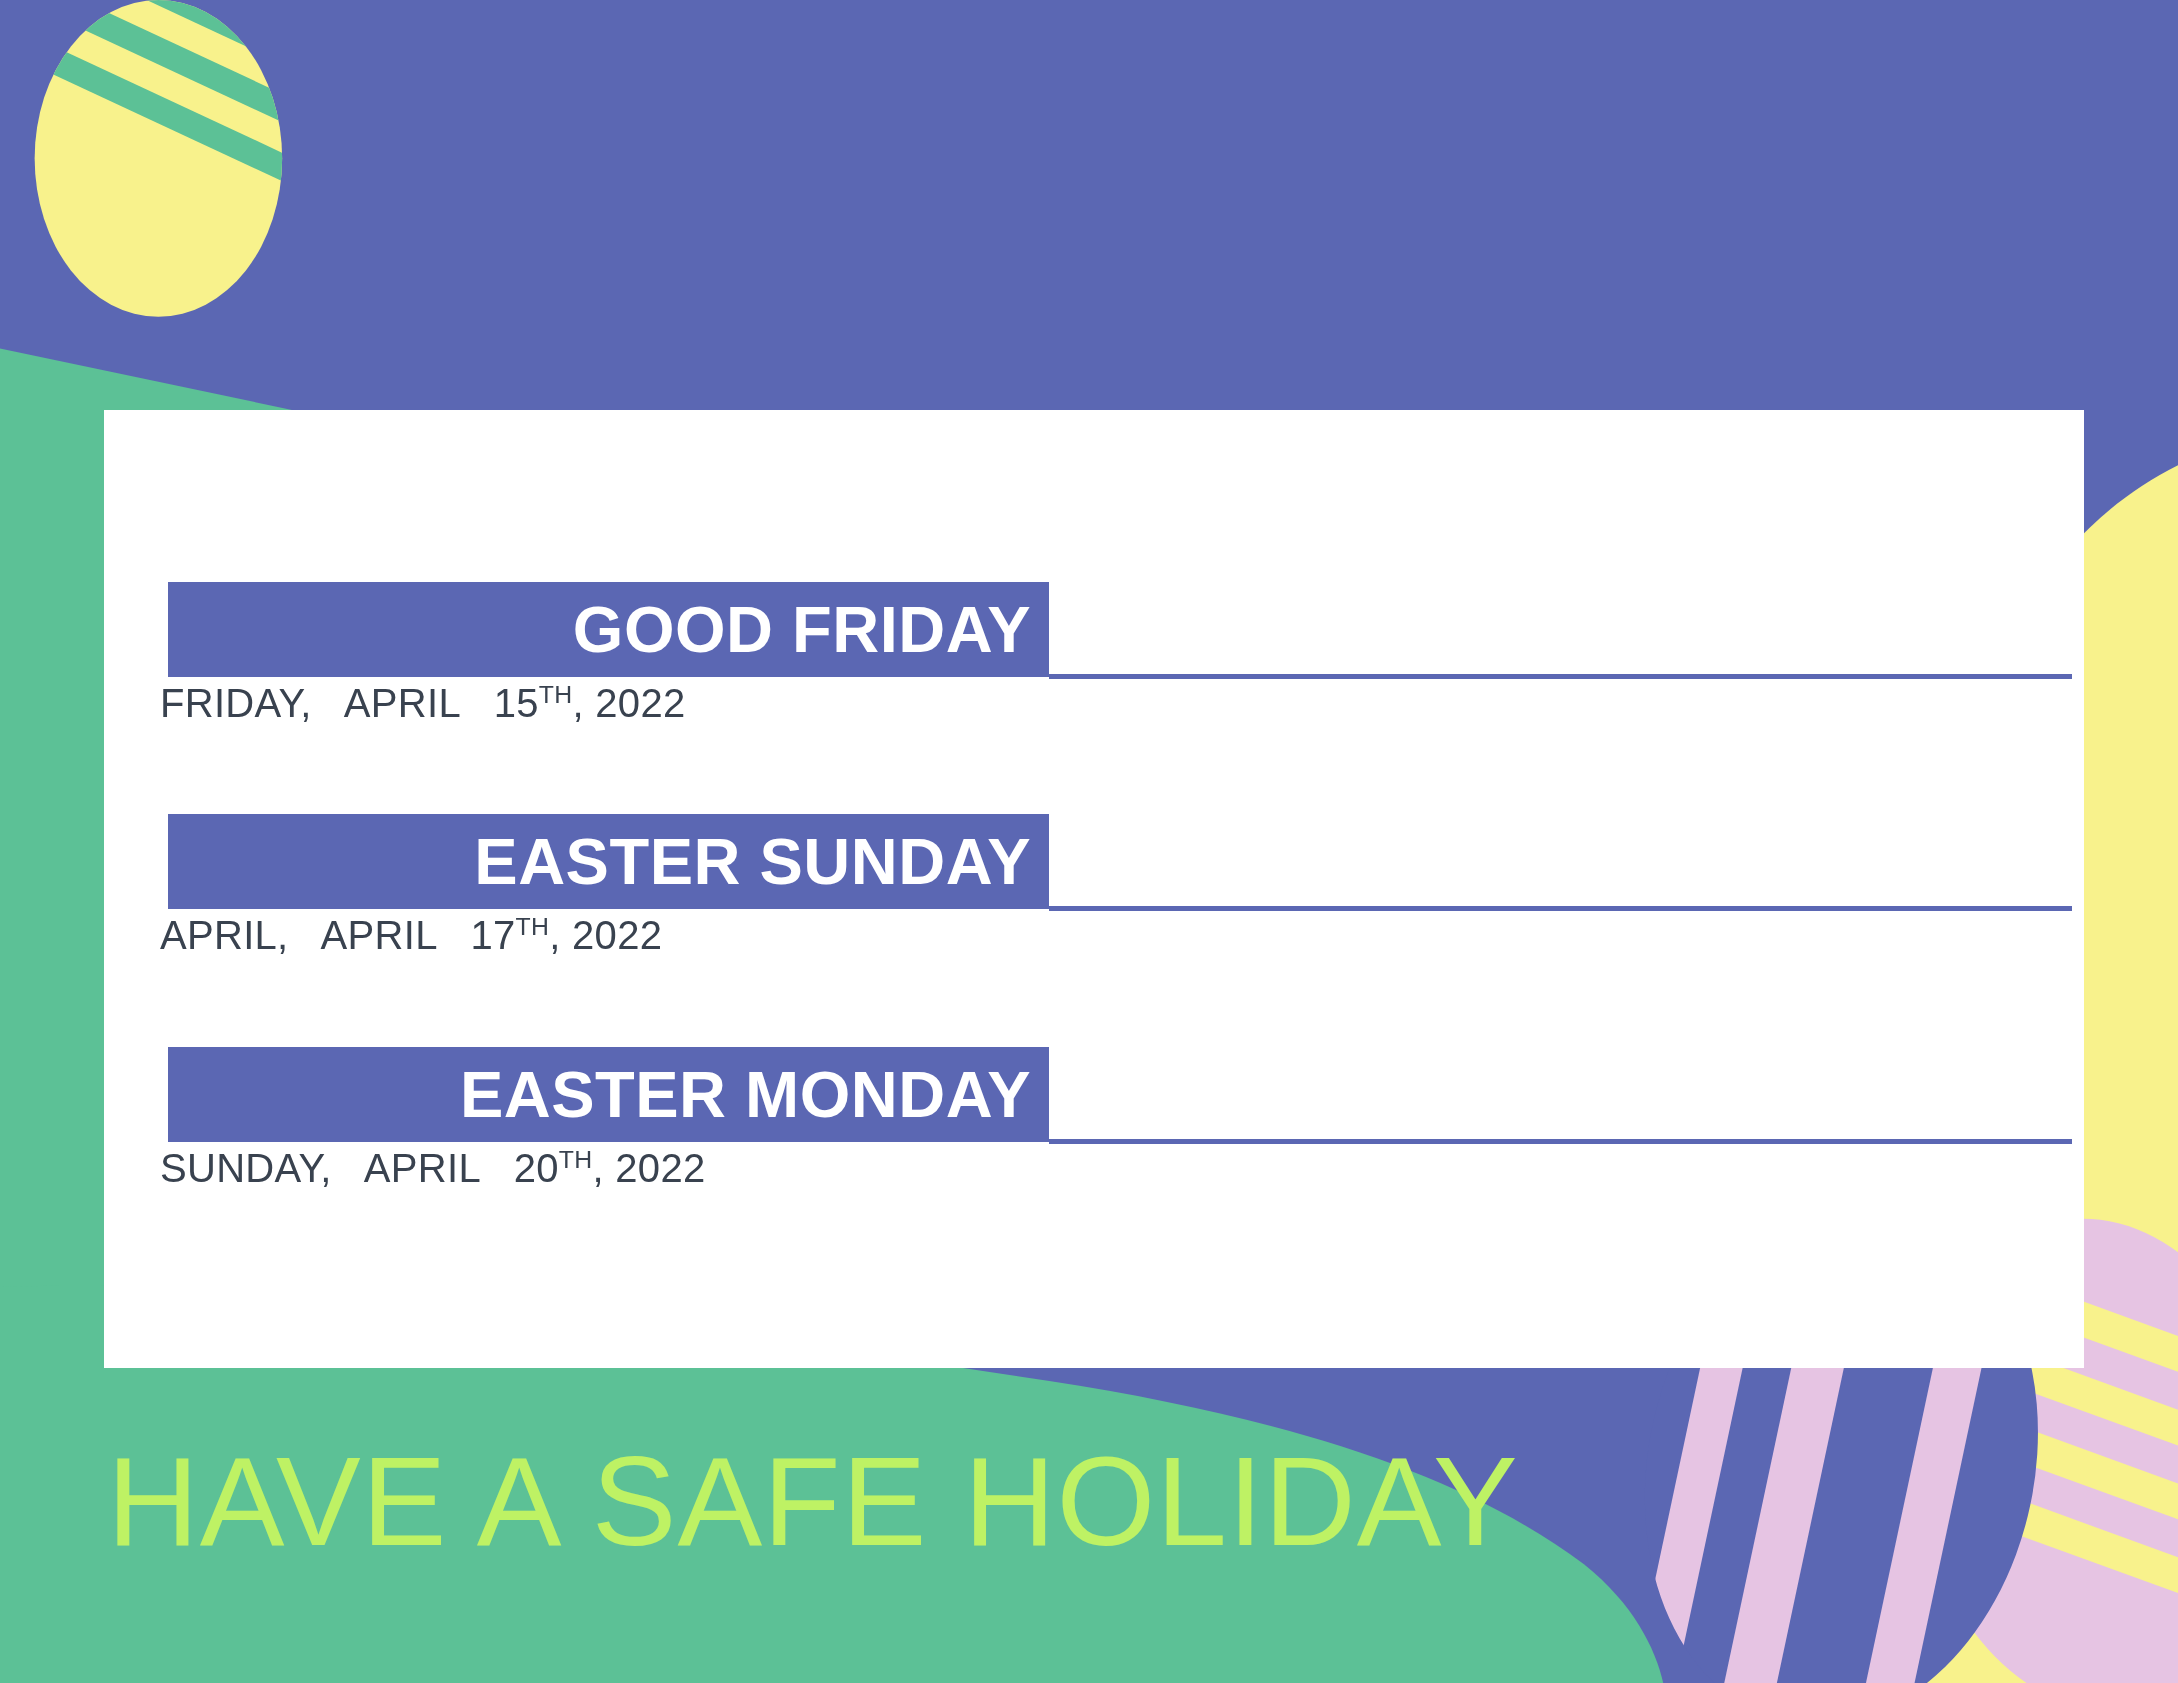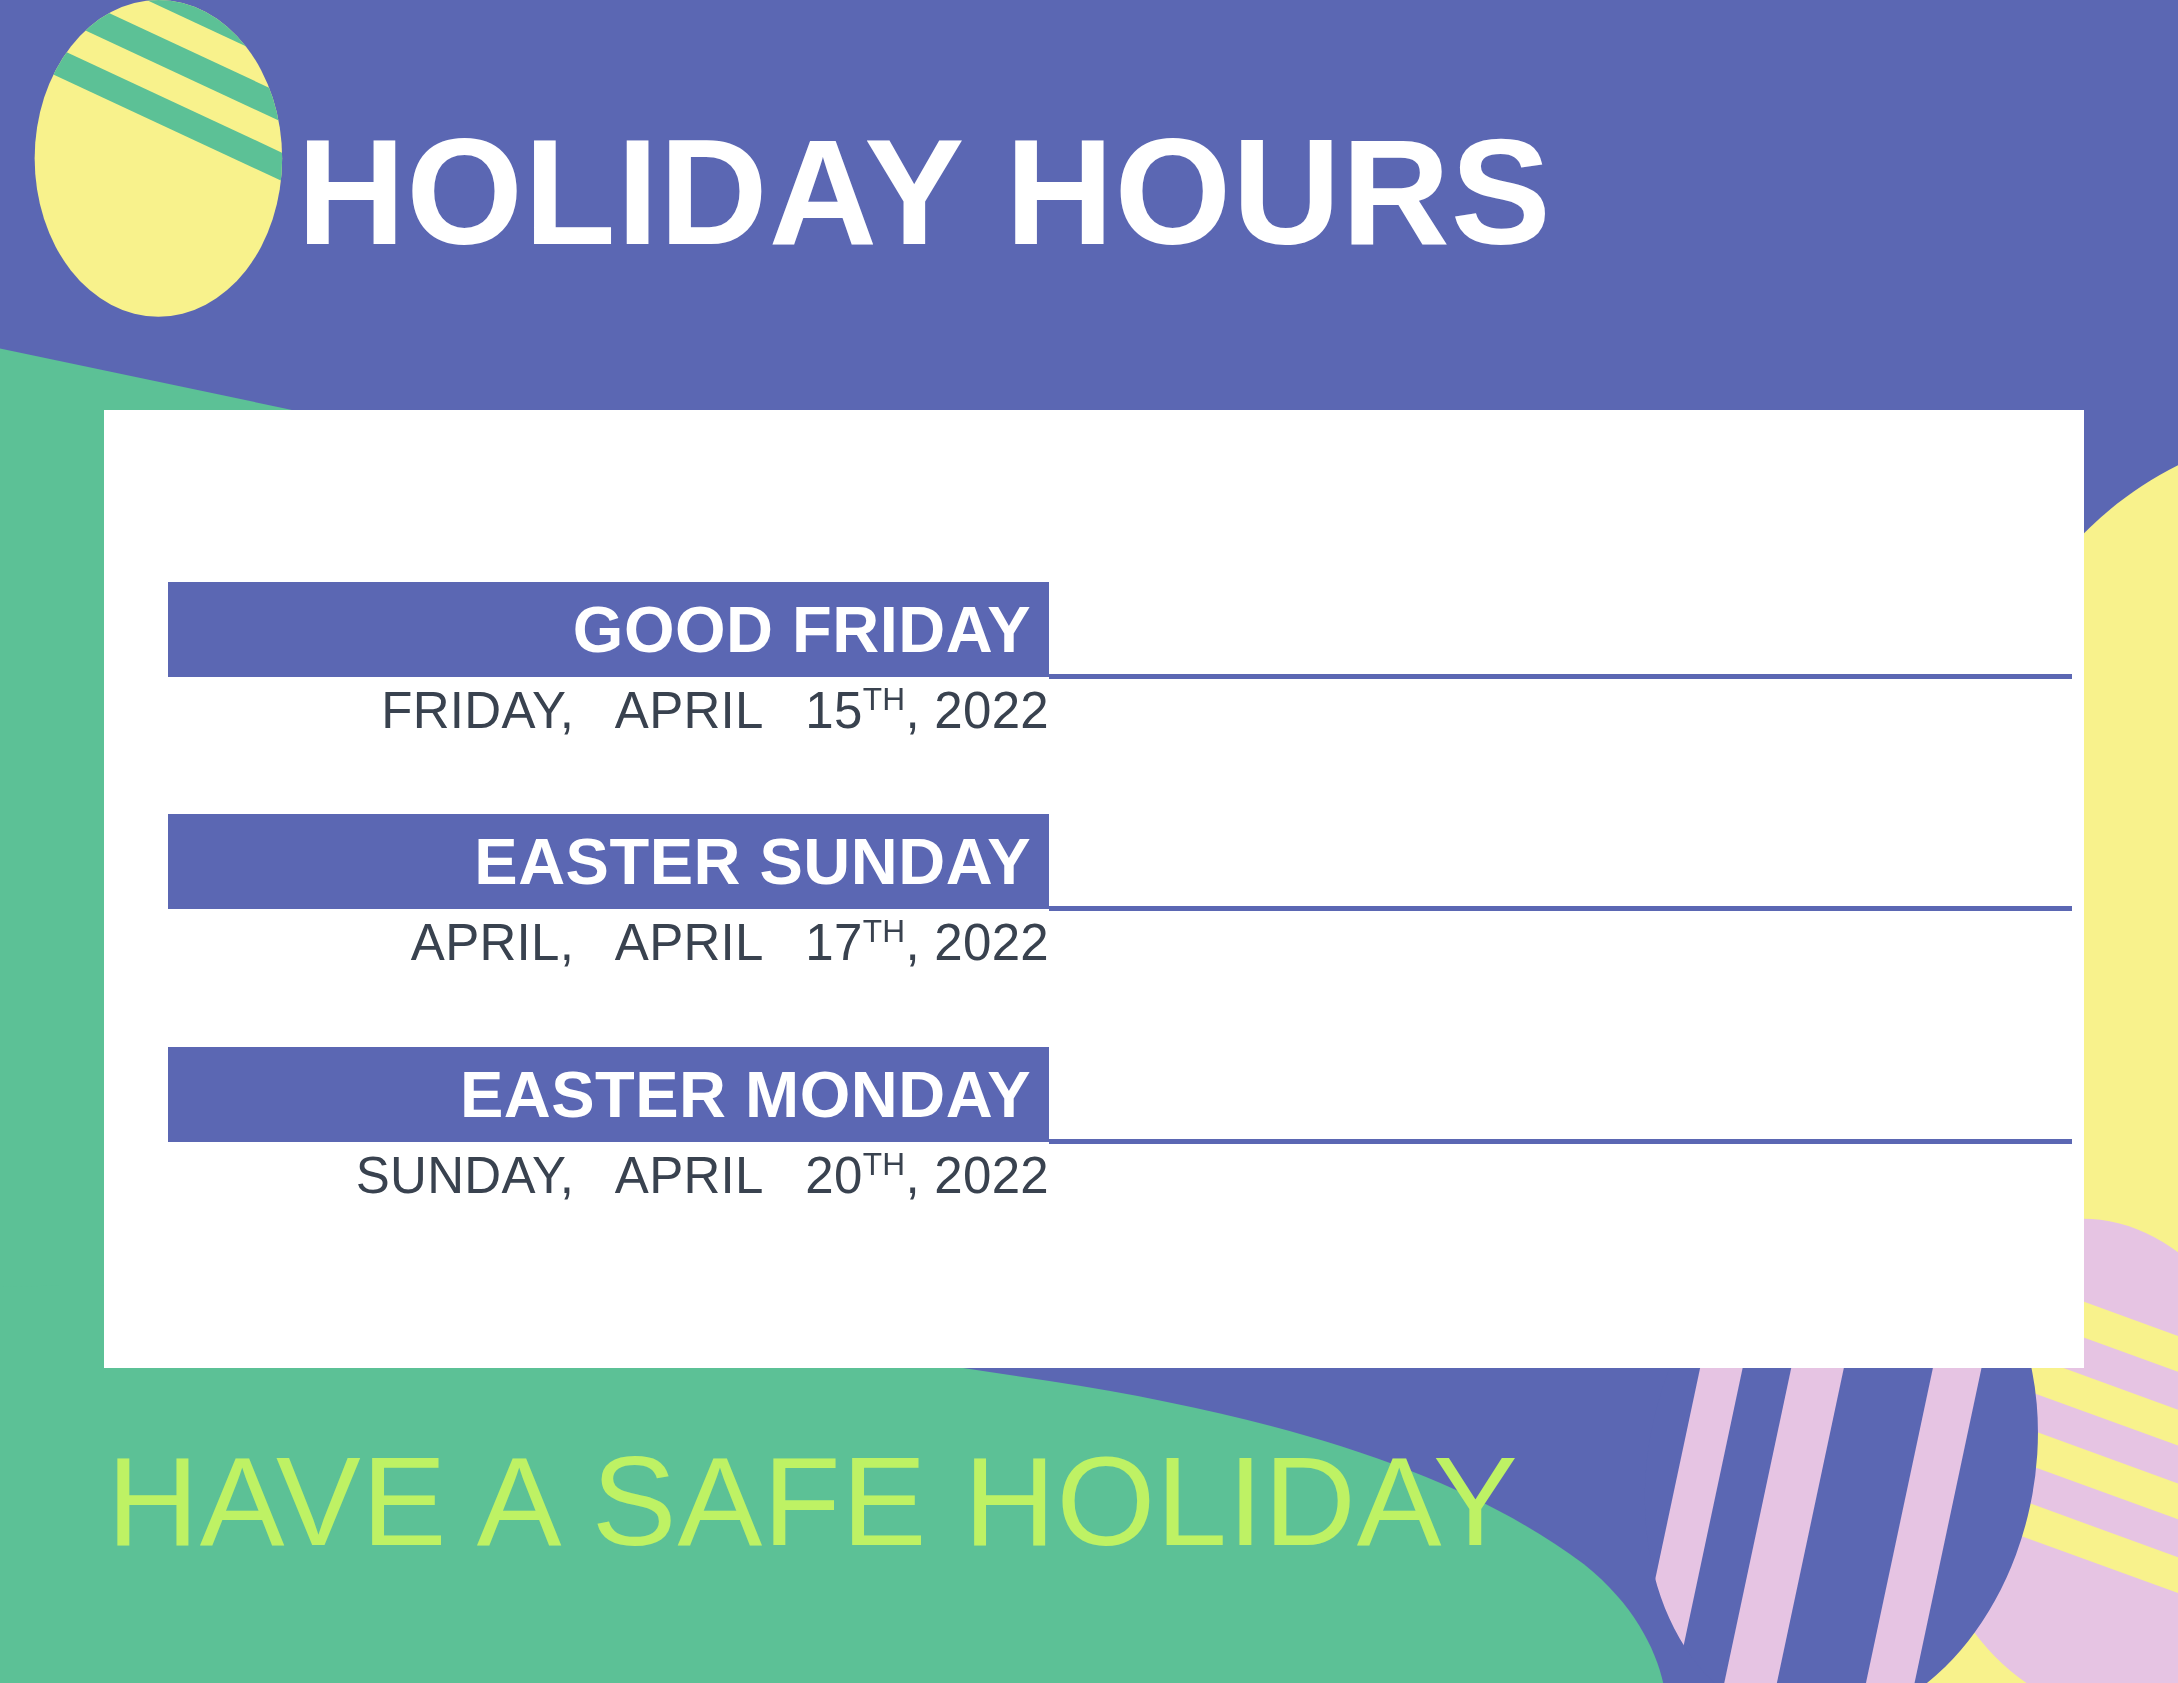--- a/index.html
+++ b/index.html
@@ -89,26 +89,26 @@
   .rule {
     position: absolute;
     left: 1049px;
     top: 92px;
     width: 1023px;
     height: 5px;
     background: #5b67b3;
   }
   .date {
     position: absolute;
-    left: 168px;
+    left: 160px;
     top: 99px;
     width: 881px;
-    text-align: right;
+    text-align: left;
     color: #39424f;
-    font-size: 51px;
+    font-size: 40px;
     font-weight: 400;
     letter-spacing: 0.3px;
     white-space: nowrap;
   }
   .date sup {
     font-size: 0.62em;
     vertical-align: super;
     line-height: 0;
   }
 
@@ -179,21 +179,20 @@
     <g>
       <ellipse cx="1860" cy="1480" rx="195" ry="265" fill="#5b67b3" transform="rotate(12 1860 1480)"></ellipse>
       <g clip-path="url(#clip-egg-purple)">
         <rect x="1700" y="1180" width="42" height="640" fill="#e6c4e3" transform="rotate(12 1860 1480)"></rect>
         <rect x="1790" y="1180" width="52" height="640" fill="#e6c4e3" transform="rotate(12 1860 1480)"></rect>
         <rect x="1930" y="1180" width="48" height="640" fill="#e6c4e3" transform="rotate(12 1860 1480)"></rect>
       </g>
     </g>
   </svg>
 
-  <div class="title">HOLIDAY HOURS</div>
 
   <div class="card"></div>
 
   <div class="rows">
 
     <div class="row row-r0">
       <div class="bar">
         <span class="bar-label">GOOD FRIDAY</span>
       </div>
       <div class="rule"></div>

